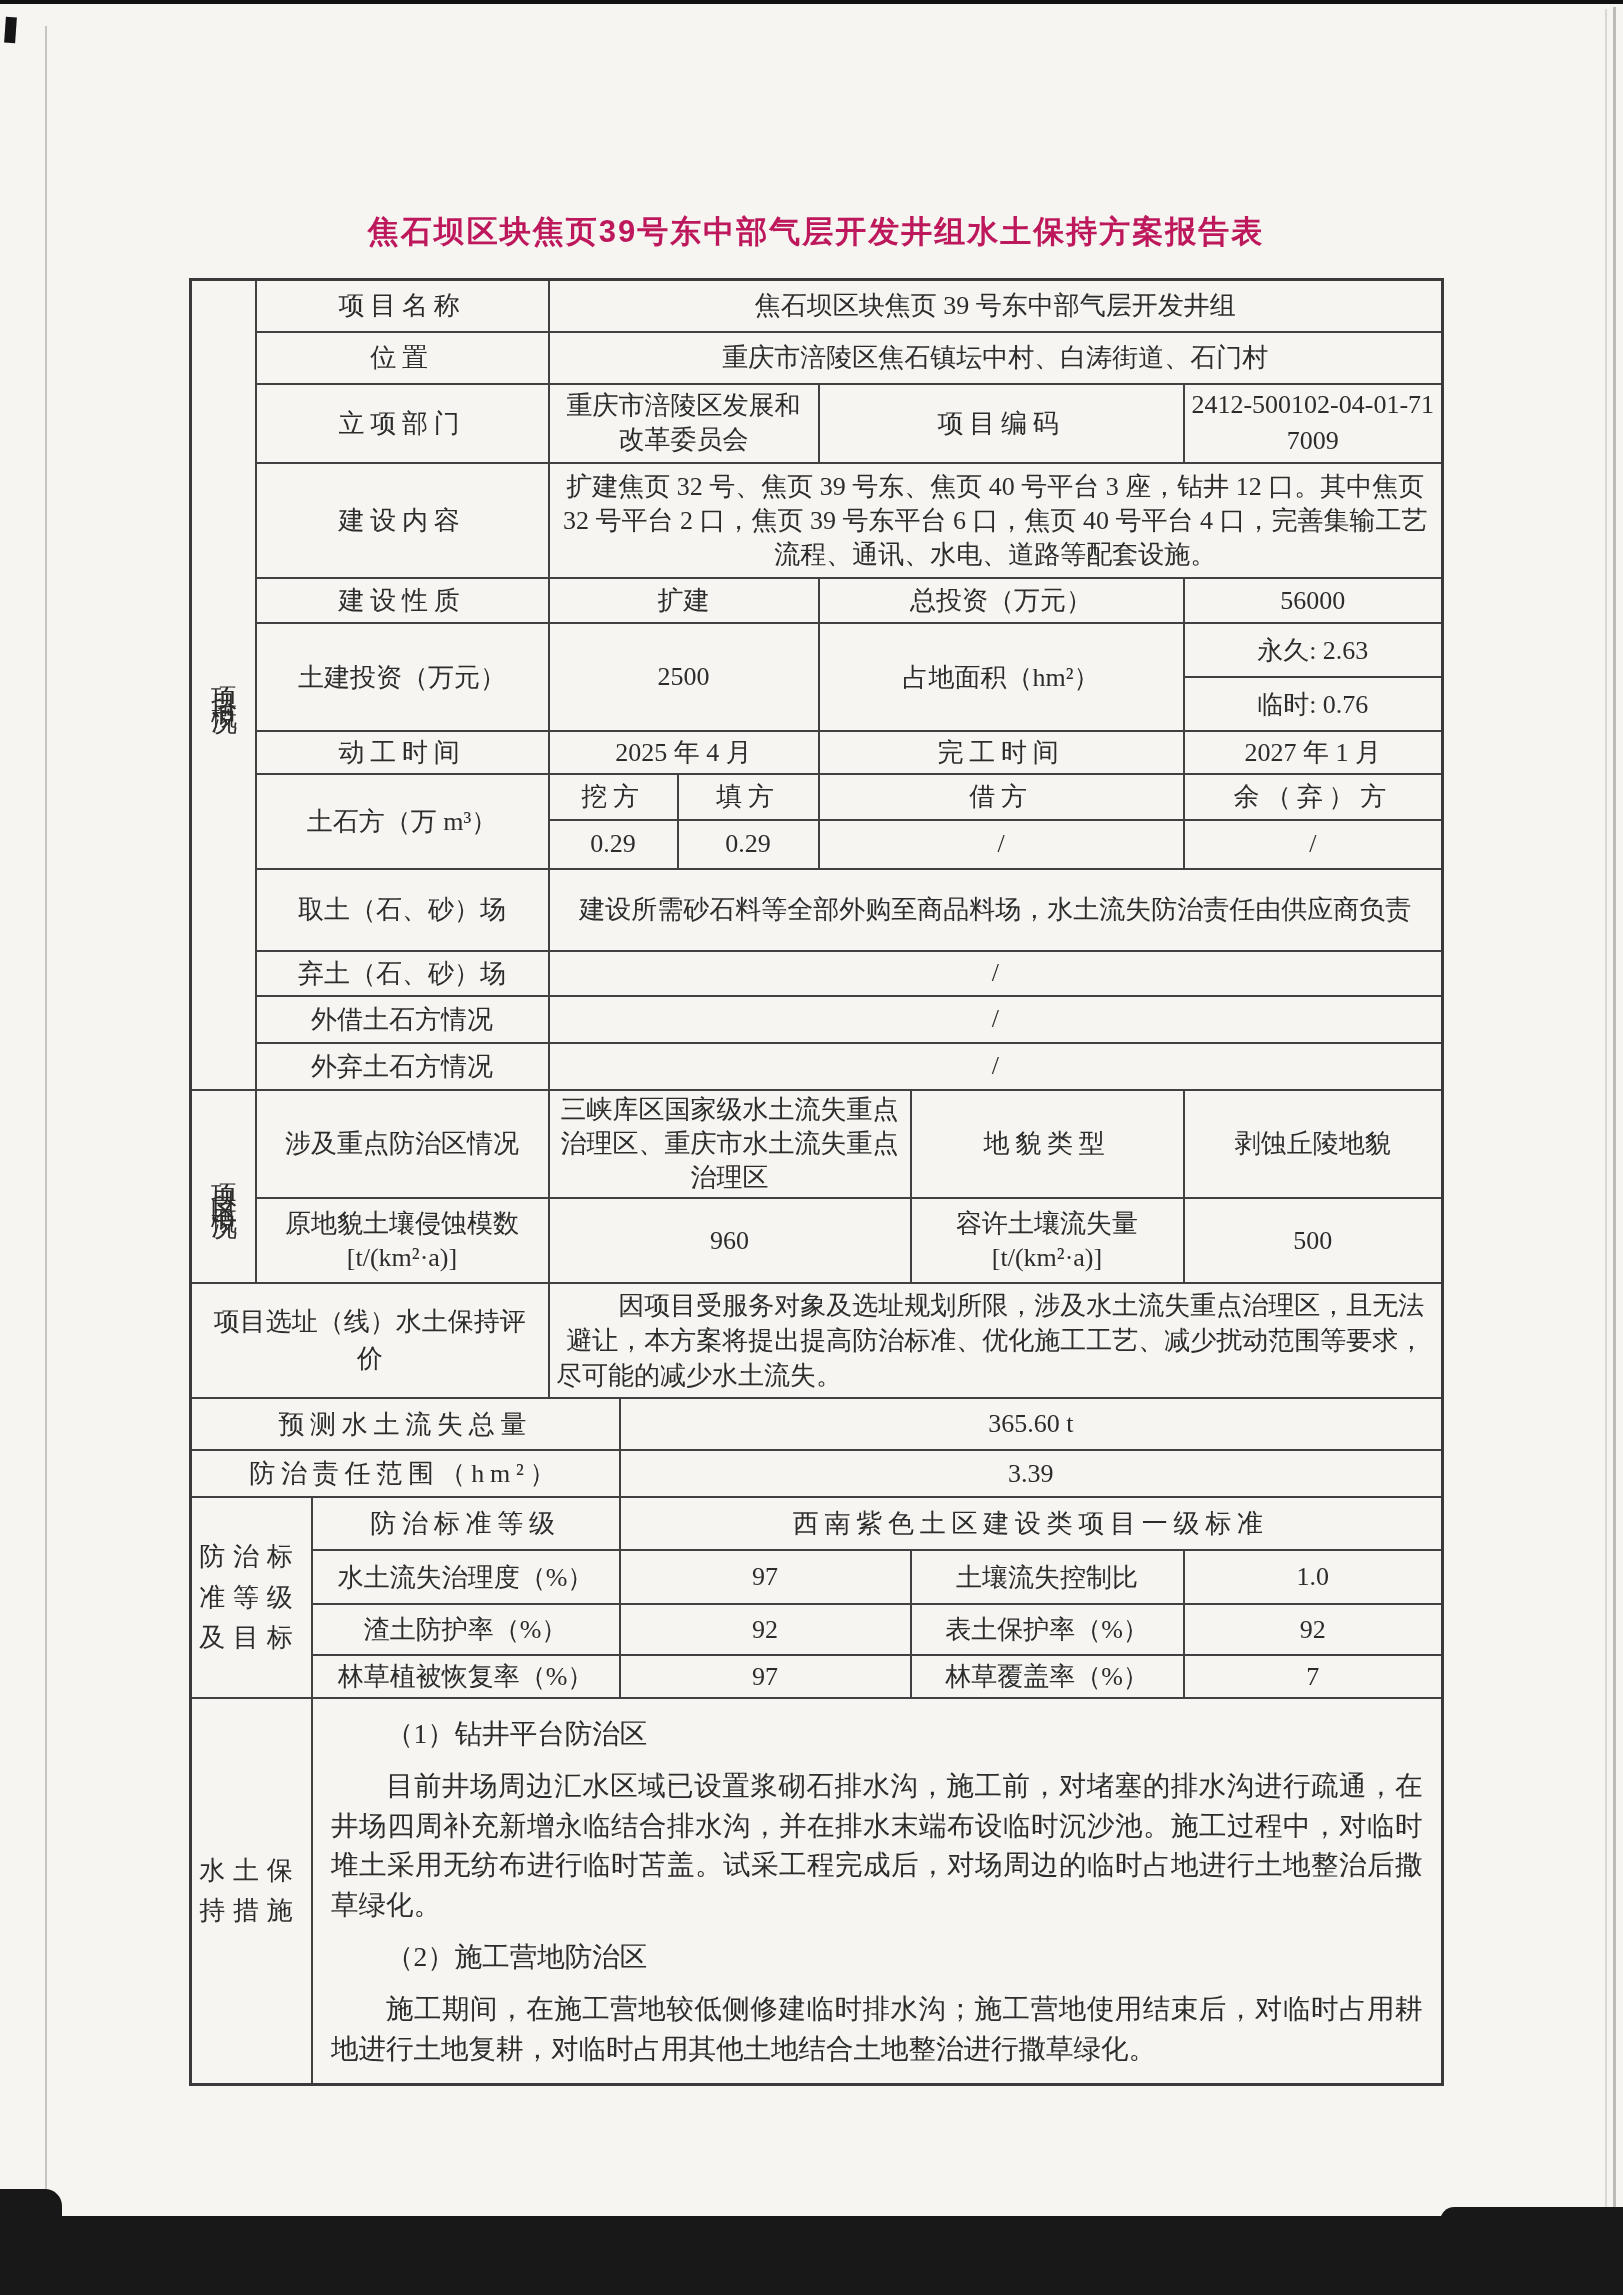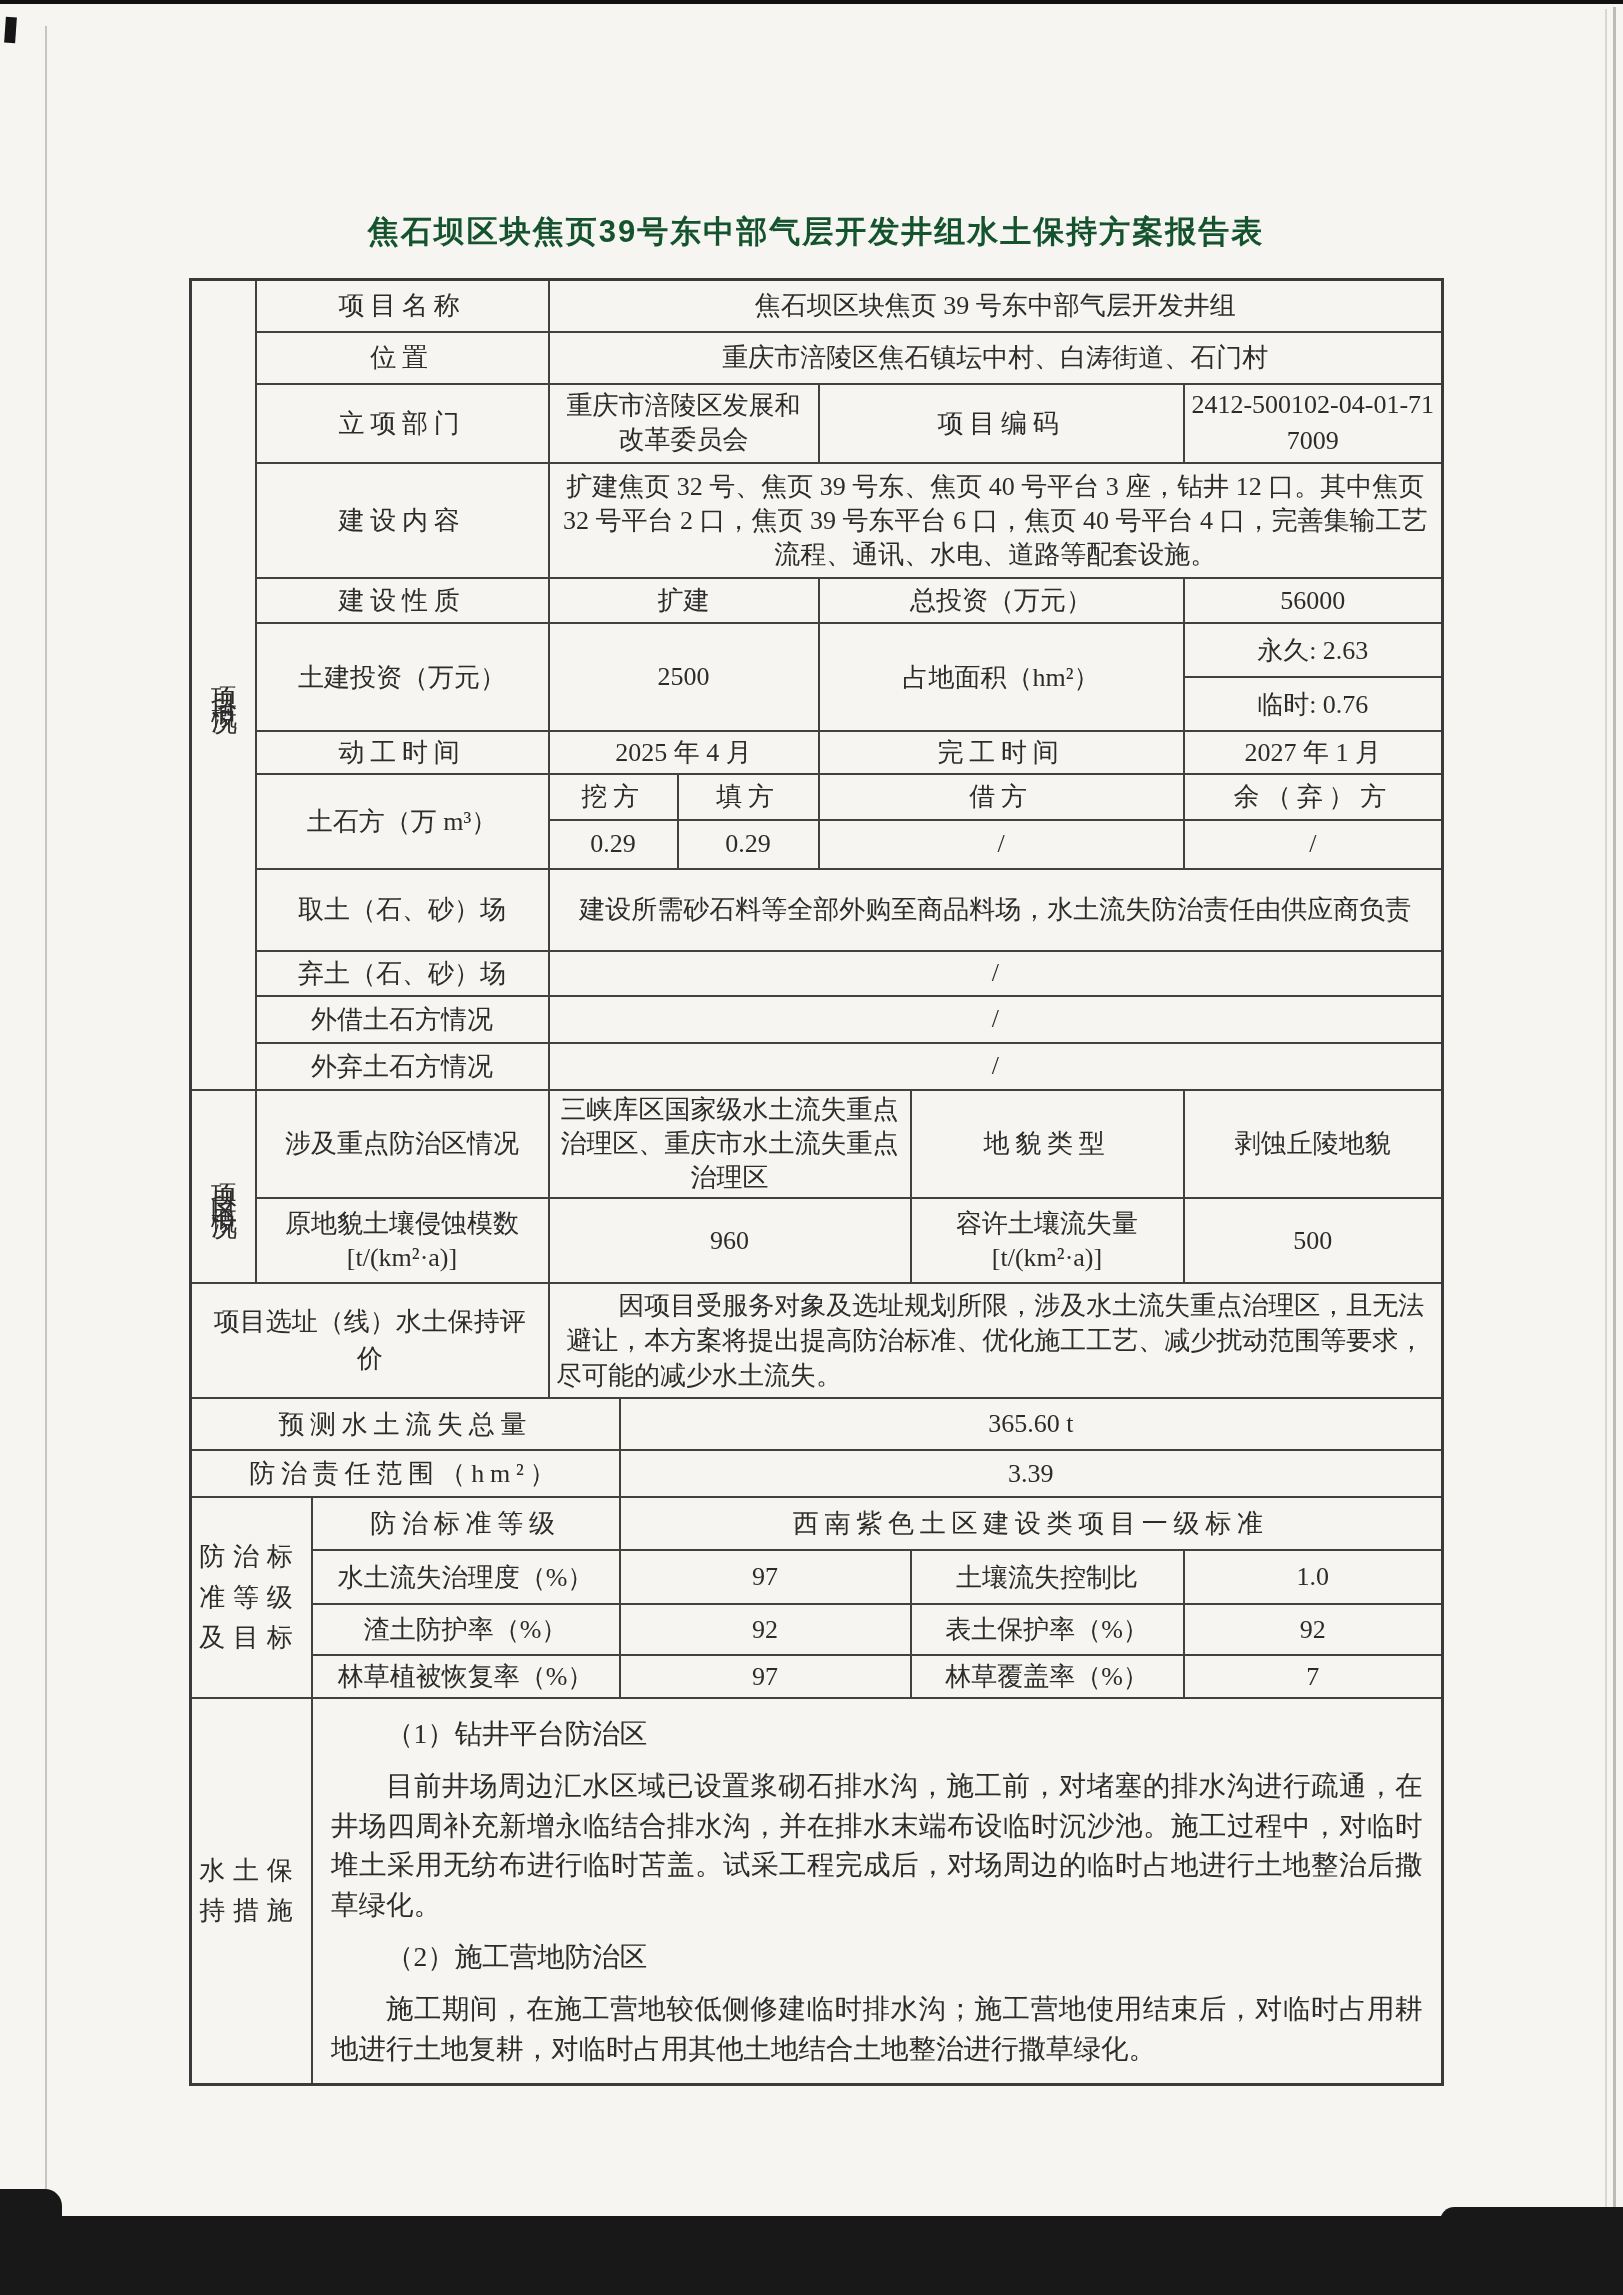--- a/index.html
+++ b/index.html
@@ -17,21 +17,21 @@
   .scan-right-edge1{position:absolute;left:1605px;top:9.2px;width:2px;height:2286px;background:#d9d7d2;}
   .scan-right-edge2{position:absolute;left:1613px;top:6.5px;width:3.3px;height:2289px;background:#bdbbb6;}
   .scan-bottom{position:absolute;left:0;top:2216px;width:1623px;height:80px;background:#181818;border-radius:11.8px 6.5px 0 0;}
   .scan-bottom-hump{position:absolute;left:0;top:2189px;width:62px;height:39px;background:#181818;border-radius:0 17px 0 0;}
   .scan-bottom-hump2{position:absolute;left:1440px;top:2207px;width:183px;height:19.6px;background:#181818;border-radius:14.4px 0 0 0;}
 
   
   .doc-title{
     position:absolute;left:190px;top:211px;width:1252px;
     text-align:center;font-family:"Liberation Sans","DejaVu Sans",sans-serif;
-    font-weight:bold;font-size:31px;letter-spacing:2px;color:#14532d;
+    font-weight:bold;font-size:31px;letter-spacing:2px;color:#be185d;
   }
 
   
   table.report{
     position:absolute;left:189px;top:278px;
     width:1252px;table-layout:fixed;border-collapse:collapse;
     font-size:26px;color:#2c2c2c;
   }
   table.report{border:3.9px solid #3a3a3a;}
   table.report td{

